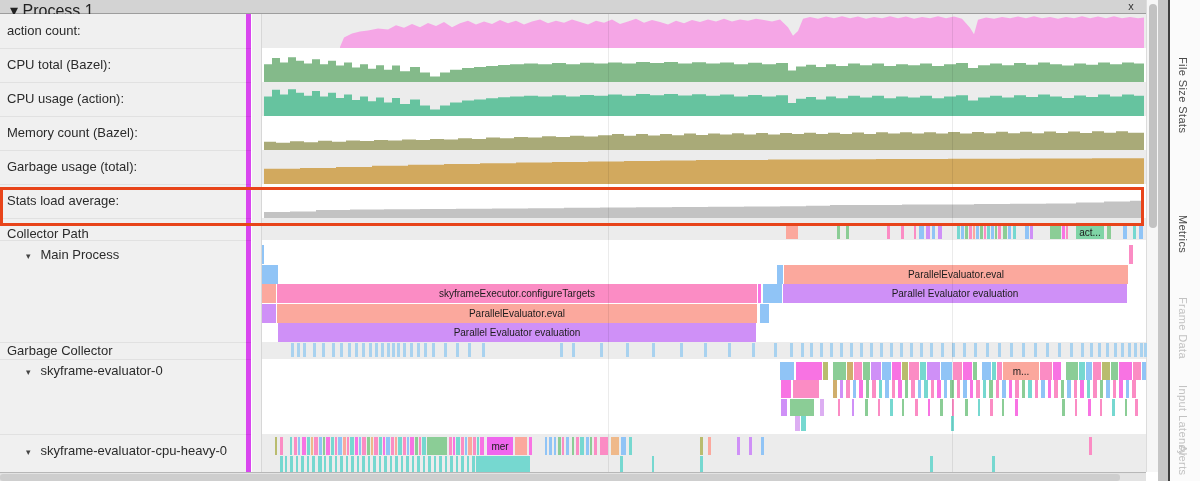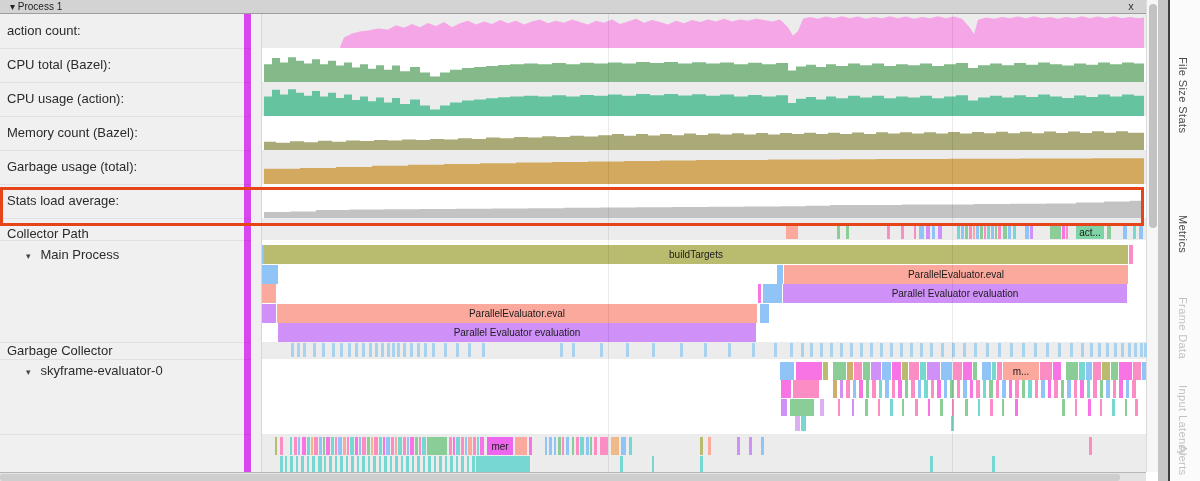--- a/index.html
+++ b/index.html
@@ -1,23 +1,23 @@
 <!DOCTYPE html>
 <html><head>
 <meta charset="utf-8">
 <style>
   html,body{margin:0;padding:0;background:#fff;font-family:"Liberation Sans",sans-serif;}
   #stage{position:relative;width:1200px;height:481px;background:#fff;overflow:hidden;}
   .abs{position:absolute;}
   
   #titlebar{left:0;top:0;width:1146px;height:14px;background:#d3d3d3;border-bottom:1px solid #9d9d9d;box-sizing:border-box;}
-  #titlebar .ttl{position:absolute;left:10px;top:1px;font-size:10px;color:#222;}
+  #titlebar .ttl{position:absolute;left:10px;top:1px;font-size:16px;color:#222;}
   #close-x{position:absolute;left:1124px;top:0px;width:14px;height:13px;font-size:11px;color:#333;text-align:center;line-height:13px;cursor:default;}
   
-  #labelcol{left:0;top:14px;width:251px;height:458px;background:#f0f0f0;border-right:7px solid #d946ef;box-sizing:border-box;}
+  #labelcol{left:0;top:14px;width:251px;height:458px;background:#f0f0f0;border-right:5px solid #d946ef;box-sizing:border-box;}
   .rowline{position:absolute;left:0;width:251px;height:1px;background:rgba(0,0,0,0.06);}
   .row-label{position:absolute;font-size:13px;color:#2b2b2b;white-space:nowrap;}
   .row-label .arr{font-size:9px;color:#444;margin-right:10px;}
   #gutter{left:252px;top:14px;width:10px;height:458px;background:#f0f0f0;border-right:1px solid rgba(0,0,0,0.10);box-sizing:border-box;}
   .gridline{position:absolute;top:14px;width:1px;height:458px;background:rgba(0,0,0,0.08);z-index:5;}
   
   .bar{position:absolute;overflow:hidden;display:flex;align-items:center;justify-content:center;font-size:10px;color:#1c1c1c;white-space:nowrap;z-index:3;}
   .tick{position:absolute;z-index:3;}
   .badge{position:absolute;display:flex;align-items:center;justify-content:center;font-size:10px;color:#1c1c1c;overflow:hidden;white-space:nowrap;z-index:4;}
   
@@ -58,20 +58,21 @@
       <div class="row-label" style="top: 9px; left: 7px;"><span>action count:</span></div>
       <div class="row-label" style="top: 43px; left: 7px;"><span>CPU total (Bazel):</span></div>
       <div class="row-label" style="top: 77px; left: 7px;"><span>CPU usage (action):</span></div>
       <div class="row-label" style="top: 111px; left: 7px;"><span>Memory count (Bazel):</span></div>
       <div class="row-label" style="top: 145px; left: 7px;"><span>Garbage usage (total):</span></div>
       <div class="row-label" style="top: 179px; left: 7px;"><span>Stats load average:</span></div>
       <div class="row-label" style="top: 212px; left: 7px;"><span>Collector Path</span></div>
       <div class="row-label" style="top: 233px; left: 26px;"><span class="arr">▾</span><span>Main Process</span></div>
       <div class="row-label" style="top: 329px; left: 7px;"><span>Garbage Collector</span></div>
       <div class="row-label" style="top: 349px; left: 26px;"><span class="arr">▾</span><span>skyframe-evaluator-0</span></div>
+      <div class="row-label" style="top: 429px; left: 26px;"><span class="arr">▾</span><span>skyframe-evaluator-cpu-heavy-0</span></div>
     </div>
   <div class="abs" id="gutter"></div>
 
   <div class="abs" id="tracks" style="left:0;top:0;width:1146px;height:472px;">
       <div style="left: 262px; top: 14px; width: 884px; height: 34px; background: rgb(236, 236, 236); position: absolute;"></div>
       <div style="left: 262px; top: 48px; width: 884px; height: 34px; background: rgb(255, 255, 255); position: absolute;"></div>
       <div style="left: 262px; top: 82px; width: 884px; height: 34px; background: rgb(236, 236, 236); position: absolute;"></div>
       <div style="left: 262px; top: 116px; width: 884px; height: 34px; background: rgb(255, 255, 255); position: absolute;"></div>
       <div style="left: 262px; top: 150px; width: 884px; height: 34px; background: rgb(236, 236, 236); position: absolute;"></div>
       <div style="left: 262px; top: 184px; width: 884px; height: 34px; background: rgb(255, 255, 255); position: absolute;"></div>
@@ -94,26 +95,26 @@
       <svg width="884" height="34" style="position: absolute; left: 262px; top: 116px; z-index: 2;">
         <path d="M 2 34 L 2 25.8 L 14 25.8 L 14 26.8 L 28 26.8 L 28 25.3 L 42 25.3 L 42 26.3 L 56 26.3 L 56 24.8 L 70 24.8 L 70 25.8 L 84 25.8 L 84 24.4 L 98 24.4 L 98 25.1 L 112 25.1 L 112 23.9 L 126 23.9 L 126 24.6 L 140 24.6 L 140 23.4 L 154 23.4 L 154 24.1 L 168 24.1 L 168 22.9 L 182 22.9 L 182 23.4 L 196 23.4 L 196 22.2 L 210 22.2 L 210 22.9 L 224 22.9 L 224 21.5 L 238 21.5 L 238 22.2 L 252 22.2 L 252 21.0 L 266 21.0 L 266 21.5 L 280 21.5 L 280 20.3 L 294 20.3 L 294 21.0 L 308 21.0 L 308 19.8 L 322 19.8 L 322 20.5 L 336 20.5 L 336 19.3 L 350 19.3 L 350 18.1 L 362 18.1 L 362 19.8 L 374 19.8 L 374 18.1 L 386 18.1 L 386 19.6 L 398 19.6 L 398 17.9 L 410 17.9 L 410 19.3 L 422 19.3 L 422 17.6 L 434 17.6 L 434 19.1 L 446 19.1 L 446 17.4 L 458 17.4 L 458 18.6 L 470 18.6 L 470 17.2 L 482 17.2 L 482 18.6 L 494 18.6 L 494 16.9 L 506 16.9 L 506 18.4 L 518 18.4 L 518 16.9 L 530 16.9 L 530 18.1 L 542 18.1 L 542 16.7 L 554 16.7 L 554 18.1 L 566 18.1 L 566 16.7 L 578 16.7 L 578 17.9 L 590 17.9 L 590 16.4 L 602 16.4 L 602 17.9 L 614 17.9 L 614 16.2 L 626 16.2 L 626 17.6 L 638 17.6 L 638 16.2 L 650 16.2 L 650 17.6 L 662 17.6 L 662 16.2 L 674 16.2 L 674 17.4 L 686 17.4 L 686 16.0 L 698 16.0 L 698 17.4 L 710 17.4 L 710 16.0 L 722 16.0 L 722 17.2 L 734 17.2 L 734 15.7 L 746 15.7 L 746 17.2 L 758 17.2 L 758 15.7 L 770 15.7 L 770 17.2 L 782 17.2 L 782 15.5 L 794 15.5 L 794 16.9 L 806 16.9 L 806 15.5 L 818 15.5 L 818 16.9 L 830 16.9 L 830 15.2 L 842 15.2 L 842 16.7 L 854 16.7 L 854 15.2 L 866 15.2 L 866 16.7 L 882 16.7 L 882 15.7 L 882 34 Z" fill="#a9aa78"></path>
       </svg>
       <svg width="884" height="34" style="position: absolute; left: 262px; top: 150px; z-index: 2;">
         <path d="M 2 34 L 2 18.7 L 38 18.7 L 38 17.9 L 74 17.9 L 74 16.9 L 110 16.9 L 110 15.8 L 146 15.8 L 146 14.8 L 182 14.8 L 182 14.0 L 218 14.0 L 218 13.2 L 254 13.2 L 254 12.5 L 290 12.5 L 290 11.9 L 326 11.9 L 326 11.4 L 362 11.4 L 362 10.9 L 398 10.9 L 398 10.6 L 434 10.6 L 434 10.1 L 470 10.1 L 470 9.9 L 506 9.9 L 506 9.6 L 542 9.6 L 542 9.6 L 578 9.6 L 578 9.3 L 614 9.3 L 614 9.1 L 650 9.1 L 650 9.1 L 686 9.1 L 686 8.8 L 722 8.8 L 722 8.8 L 758 8.8 L 758 8.6 L 794 8.6 L 794 8.6 L 830 8.6 L 830 8.3 L 882 8.3 L 882 8.3 L 882 34 Z" fill="#d2a95e"></path>
       </svg>
       <svg width="884" height="34" style="position: absolute; left: 262px; top: 184px; z-index: 2;">
         <path d="M 2 34 L 2 27.9 L 28 27.9 L 28 27.6 L 54 27.6 L 54 25.9 L 88 25.9 L 88 25.5 L 122 25.5 L 122 25.2 L 158 25.2 L 158 25.0 L 194 25.0 L 194 24.7 L 230 24.7 L 230 24.5 L 266 24.5 L 266 24.2 L 302 24.2 L 302 23.8 L 338 23.8 L 338 23.6 L 374 23.6 L 374 23.3 L 410 23.3 L 410 23.1 L 446 23.1 L 446 22.8 L 482 22.8 L 482 22.5 L 518 22.5 L 518 22.3 L 544 22.3 L 544 21.8 L 568 21.8 L 568 21.1 L 604 21.1 L 604 20.9 L 640 20.9 L 640 20.6 L 676 20.6 L 676 20.4 L 712 20.4 L 712 20.1 L 748 20.1 L 748 19.7 L 784 19.7 L 784 19.4 L 814 19.4 L 814 18.4 L 842 18.4 L 842 17.4 L 868 17.4 L 868 16.7 L 882 16.7 L 882 16.5 L 882 34 Z" fill="#c3c3c3"></path>
       </svg>
       <div class="bar" style="left: 262px; top: 245px; width: 2px; height: 19px; background: rgb(144, 196, 246); position: absolute;"></div>
-      <div class="bar" style="left: 264px; top: 245px; width: 864px; height: 19px; background: rgb(185, 188, 110); position: absolute;">buildTargets</div>
       <div class="bar" style="left: 1129px; top: 245px; width: 4px; height: 19px; background: rgb(251, 140, 196); position: absolute;"></div>
       <div class="bar" style="left: 262px; top: 264.5px; width: 16px; height: 19px; background: rgb(144, 196, 246); position: absolute;"></div>
       <div class="bar" style="left: 777px; top: 264.5px; width: 6px; height: 19px; background: rgb(144, 196, 246); position: absolute;"></div>
       <div class="bar" style="left: 784px; top: 264.5px; width: 344px; height: 19px; background: rgb(251, 168, 157); position: absolute;">ParallelEvaluator.eval</div>
       <div class="bar" style="left: 262px; top: 284px; width: 14px; height: 19px; background: rgb(251, 168, 157); position: absolute;"></div>
+      <div class="bar" style="left: 277px; top: 284px; width: 480px; height: 19px; background: rgb(251, 140, 196); position: absolute;">skyframeExecutor.configureTargets</div>
       <div class="bar" style="left: 758px; top: 284px; width: 3px; height: 19px; background: rgb(248, 115, 227); position: absolute;"></div>
       <div class="bar" style="left: 763px; top: 284px; width: 19px; height: 19px; background: rgb(144, 196, 246); position: absolute;"></div>
       <div class="bar" style="left: 783px; top: 284px; width: 344px; height: 19px; background: rgb(207, 144, 247); position: absolute;">Parallel Evaluator evaluation</div>
       <div class="bar" style="left: 262px; top: 303.5px; width: 14px; height: 19px; background: rgb(207, 144, 247); position: absolute;"></div>
       <div class="bar" style="left: 277px; top: 303.5px; width: 480px; height: 19px; background: rgb(251, 168, 157); position: absolute;">ParallelEvaluator.eval</div>
       <div class="bar" style="left: 760px; top: 303.5px; width: 9px; height: 19px; background: rgb(144, 196, 246); position: absolute;"></div>
       <div class="bar" style="left: 278px; top: 323px; width: 478px; height: 19px; background: rgb(207, 144, 247); position: absolute;">Parallel Evaluator evaluation</div>
       <div class="tick" style="left: 786px; top: 226px; width: 12px; height: 13px; background: rgb(251, 168, 157); position: absolute;"></div>
       <div class="tick" style="left: 837px; top: 226px; width: 3px; height: 13px; background: rgb(139, 205, 150); position: absolute;"></div>
       <div class="tick" style="left: 846px; top: 226px; width: 3px; height: 13px; background: rgb(139, 205, 150); position: absolute;"></div>

